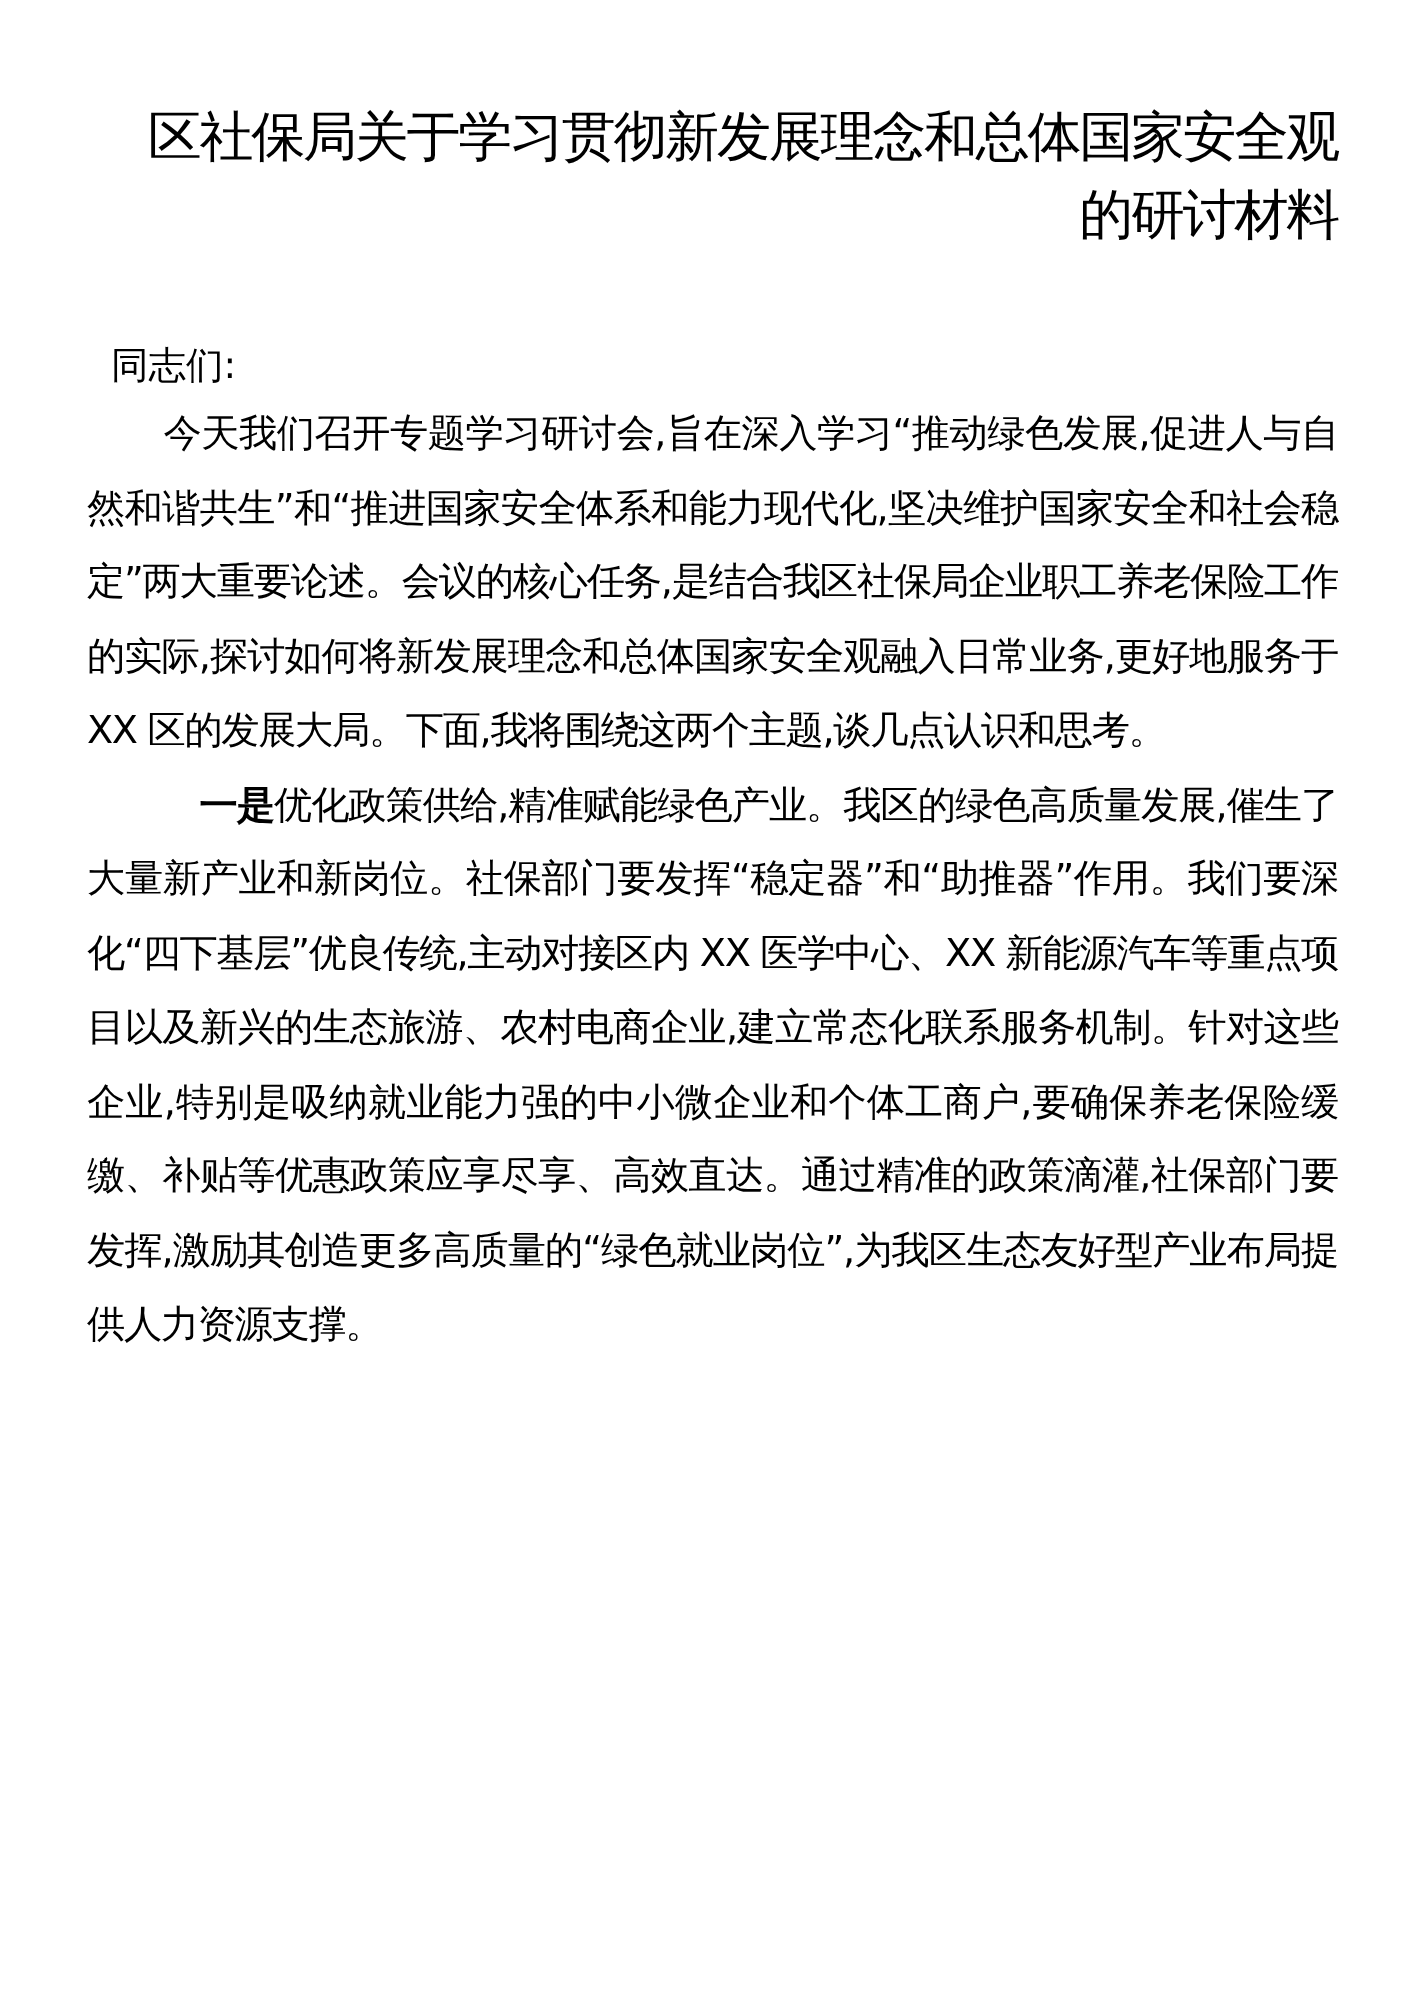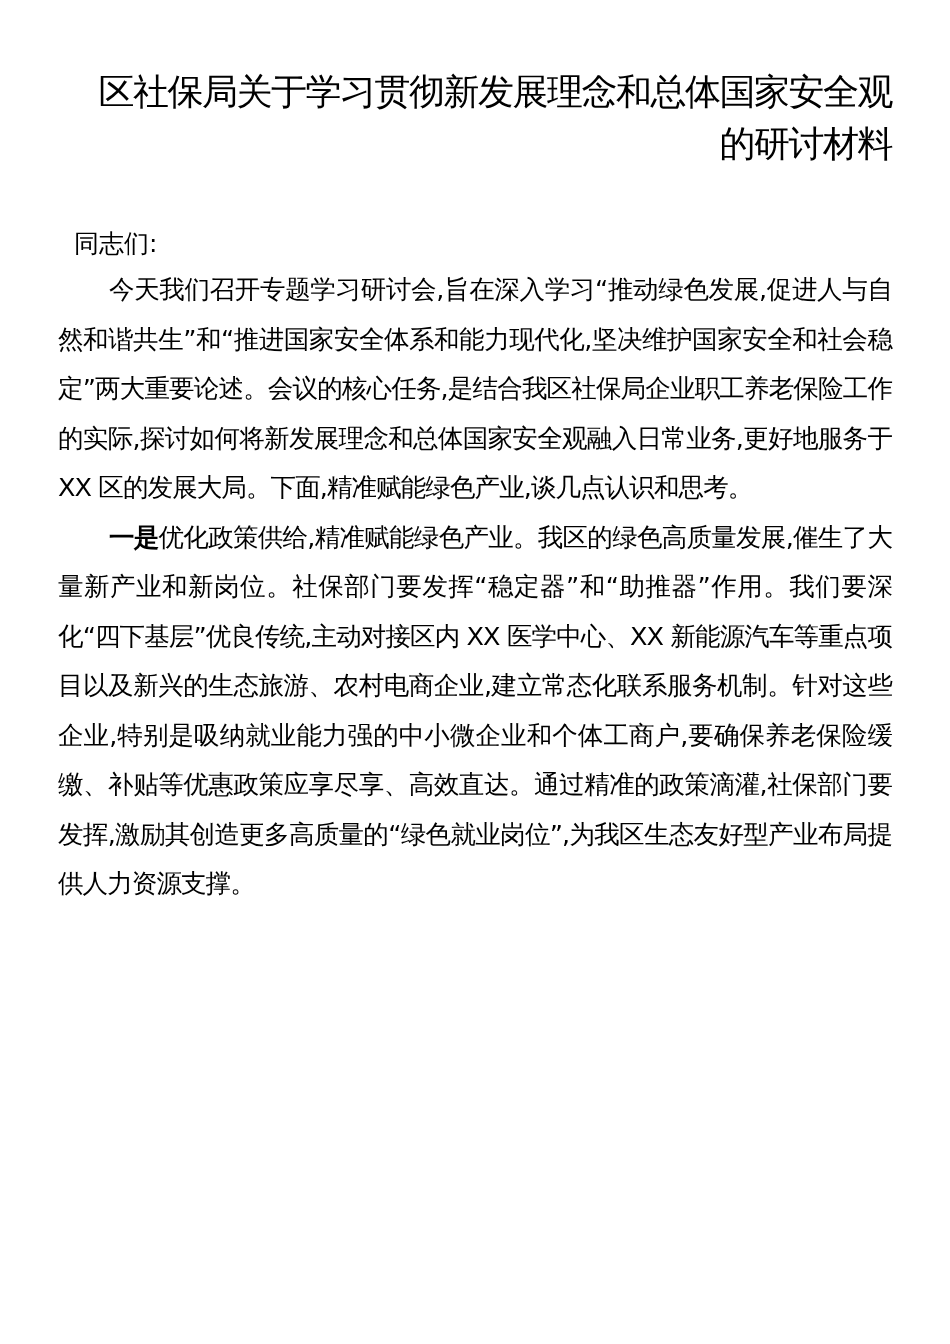--- a/index.html
+++ b/index.html
@@ -55,36 +55,37 @@
     }
     .heading {
       margin: 0;
       font-size: 22px;
       line-height: 49.5px;
       text-indent: 51px;
       letter-spacing: 0px;
     }
     .lead {
       font-weight: bold;
+      margin-left: 24px;
     }
     .gap {
       height: 3px;
     }
   </style>
 </head>
 <body>
 
 <div class="page">
   <h1 class="title">区社保局关于学习贯彻新发展理念和总体国家安全观
 的研讨材料</h1>
 
   <p class="salutation">同志们:</p>
 
   <div class="body-text">
-    <p class="para">今天我们召开专题学习研讨会,旨在深入学习“推动绿色发展,促进人与自然和谐共生”和“推进国家安全体系和能力现代化,坚决维护国家安全和社会稳定”两大重要论述。会议的核心任务,是结合我区社保局企业职工养老保险工作的实际,探讨如何将新发展理念和总体国家安全观融入日常业务,更好地服务于 XX 区的发展大局。下面,精准赋能绿色产业,谈几点认识和思考。</p>
+    <p class="para">今天我们召开专题学习研讨会,旨在深入学习“推动绿色发展,促进人与自然和谐共生”和“推进国家安全体系和能力现代化,坚决维护国家安全和社会稳定”两大重要论述。会议的核心任务,是结合我区社保局企业职工养老保险工作的实际,探讨如何将新发展理念和总体国家安全观融入日常业务,更好地服务于 XX 区的发展大局。下面,我将围绕这两个主题,谈几点认识和思考。</p>
 
 
 
     <p class="para"><span class="lead">一是</span><span>优化政策供给,精准赋能绿色产业。我区的绿色高质量发展,催生了大量新产业和新岗位。社保部门要发挥“稳定器”和“助推器”作用。我们要深化“四下基层”优良传统,主动对接区内 XX 医学中心、XX 新能源汽车等重点项目以及新兴的生态旅游、农村电商企业,建立常态化联系服务机制。针对这些企业,特别是吸纳就业能力强的中小微企业和个体工商户,要确保养老保险缓缴、补贴等优惠政策应享尽享、高效直达。通过精准的政策滴灌,社保部门要发挥,激励其创造更多高质量的“绿色就业岗位”,为我区生态友好型产业布局提供人力资源支撑。</span></p>
 
     <div class="gap"></div>
 
   </div>
 </div>
 

